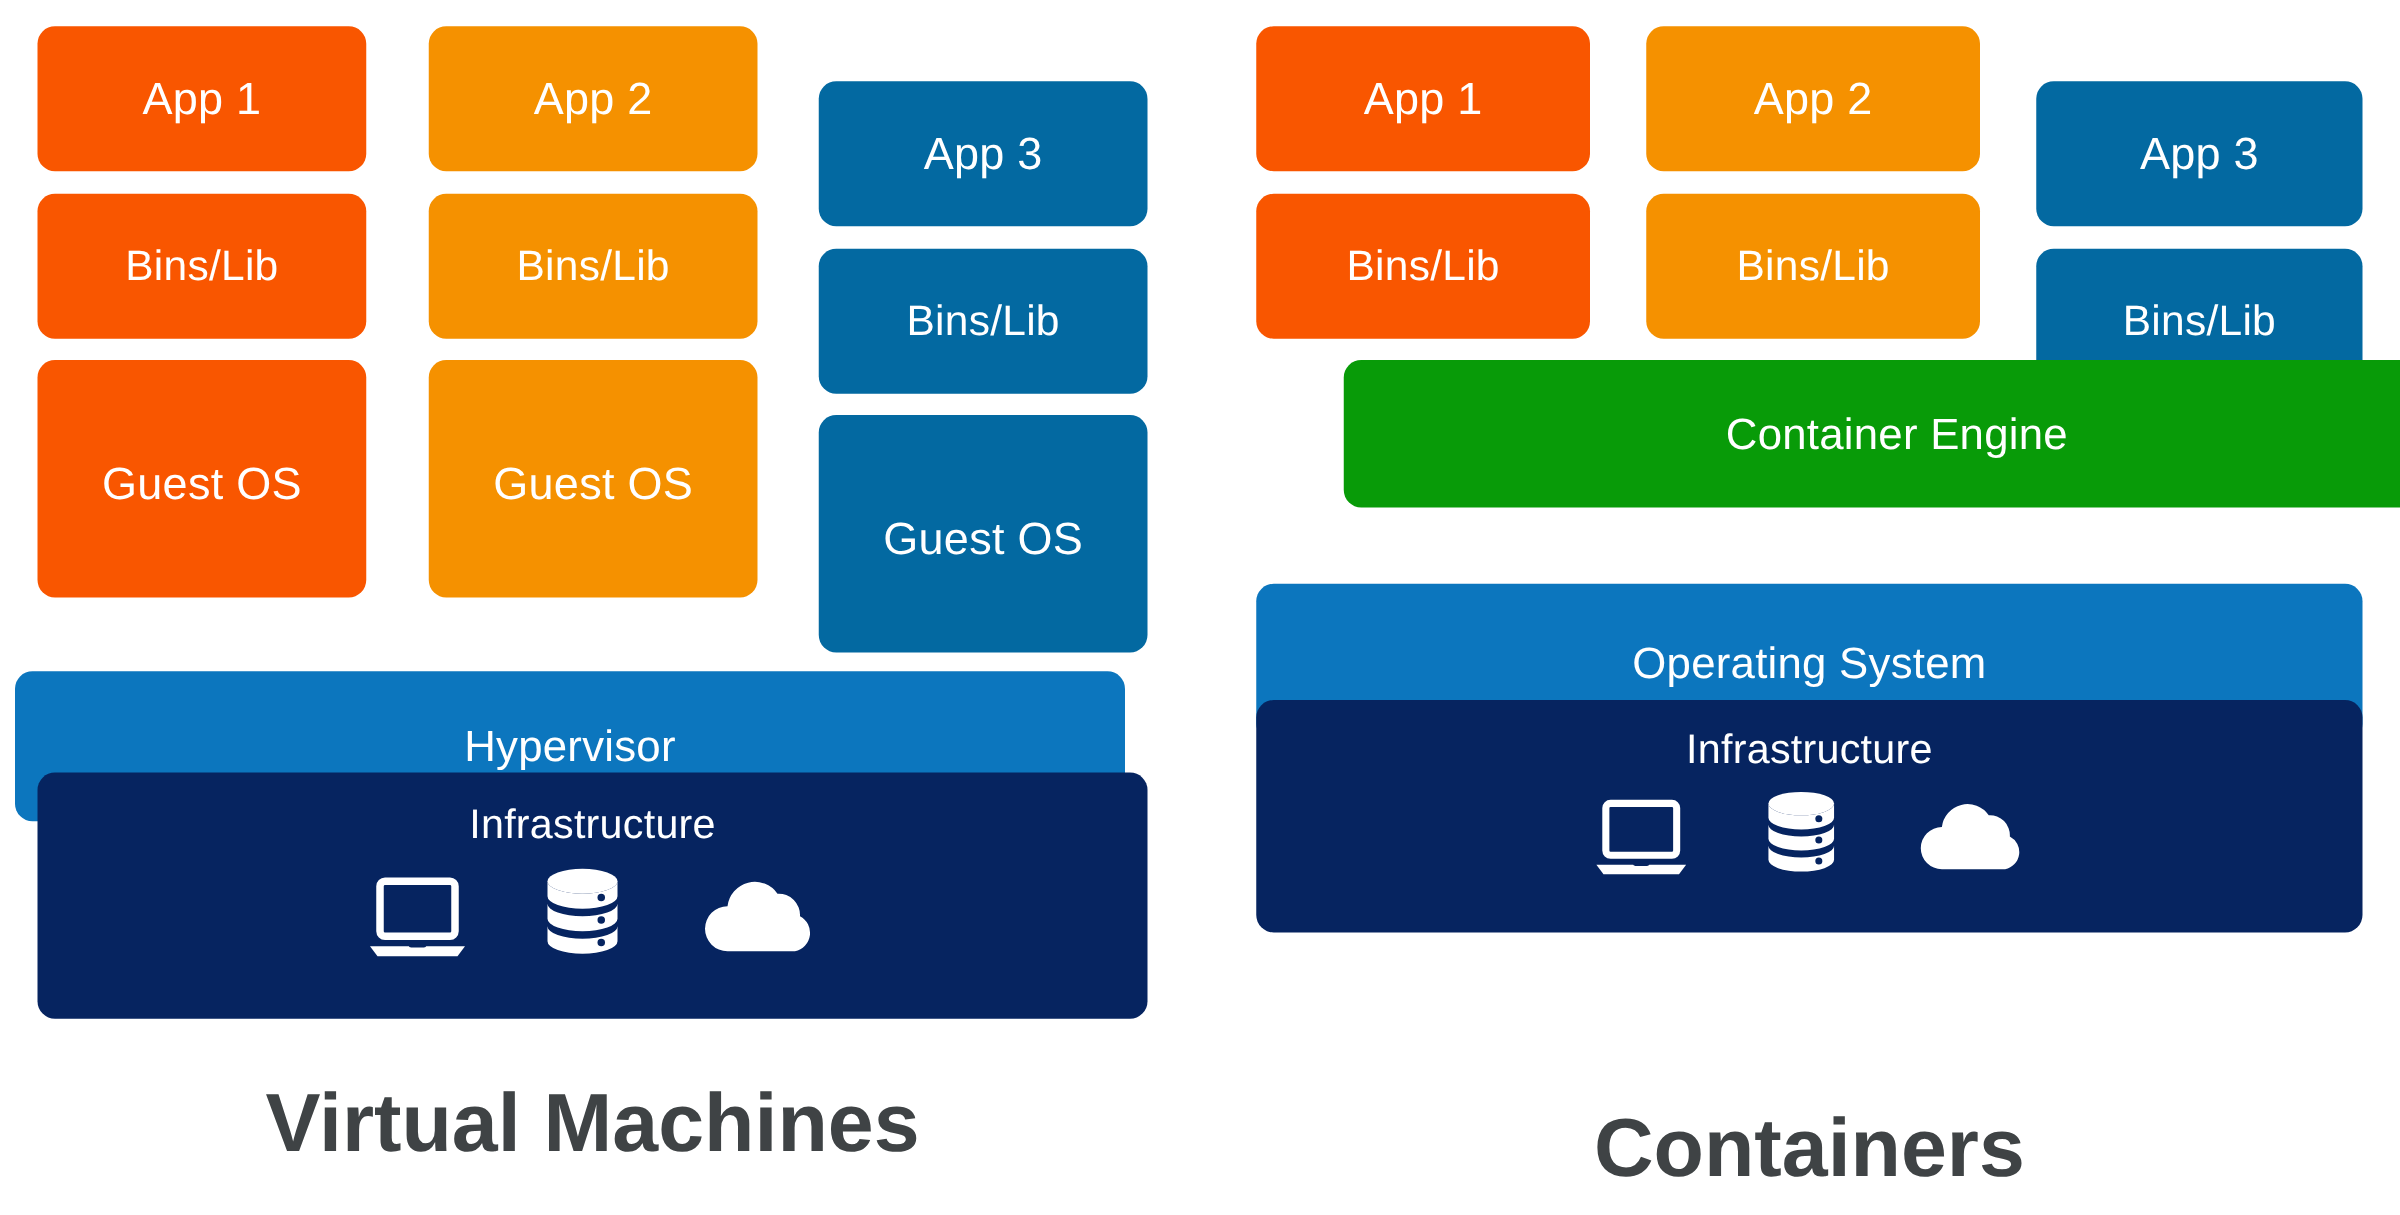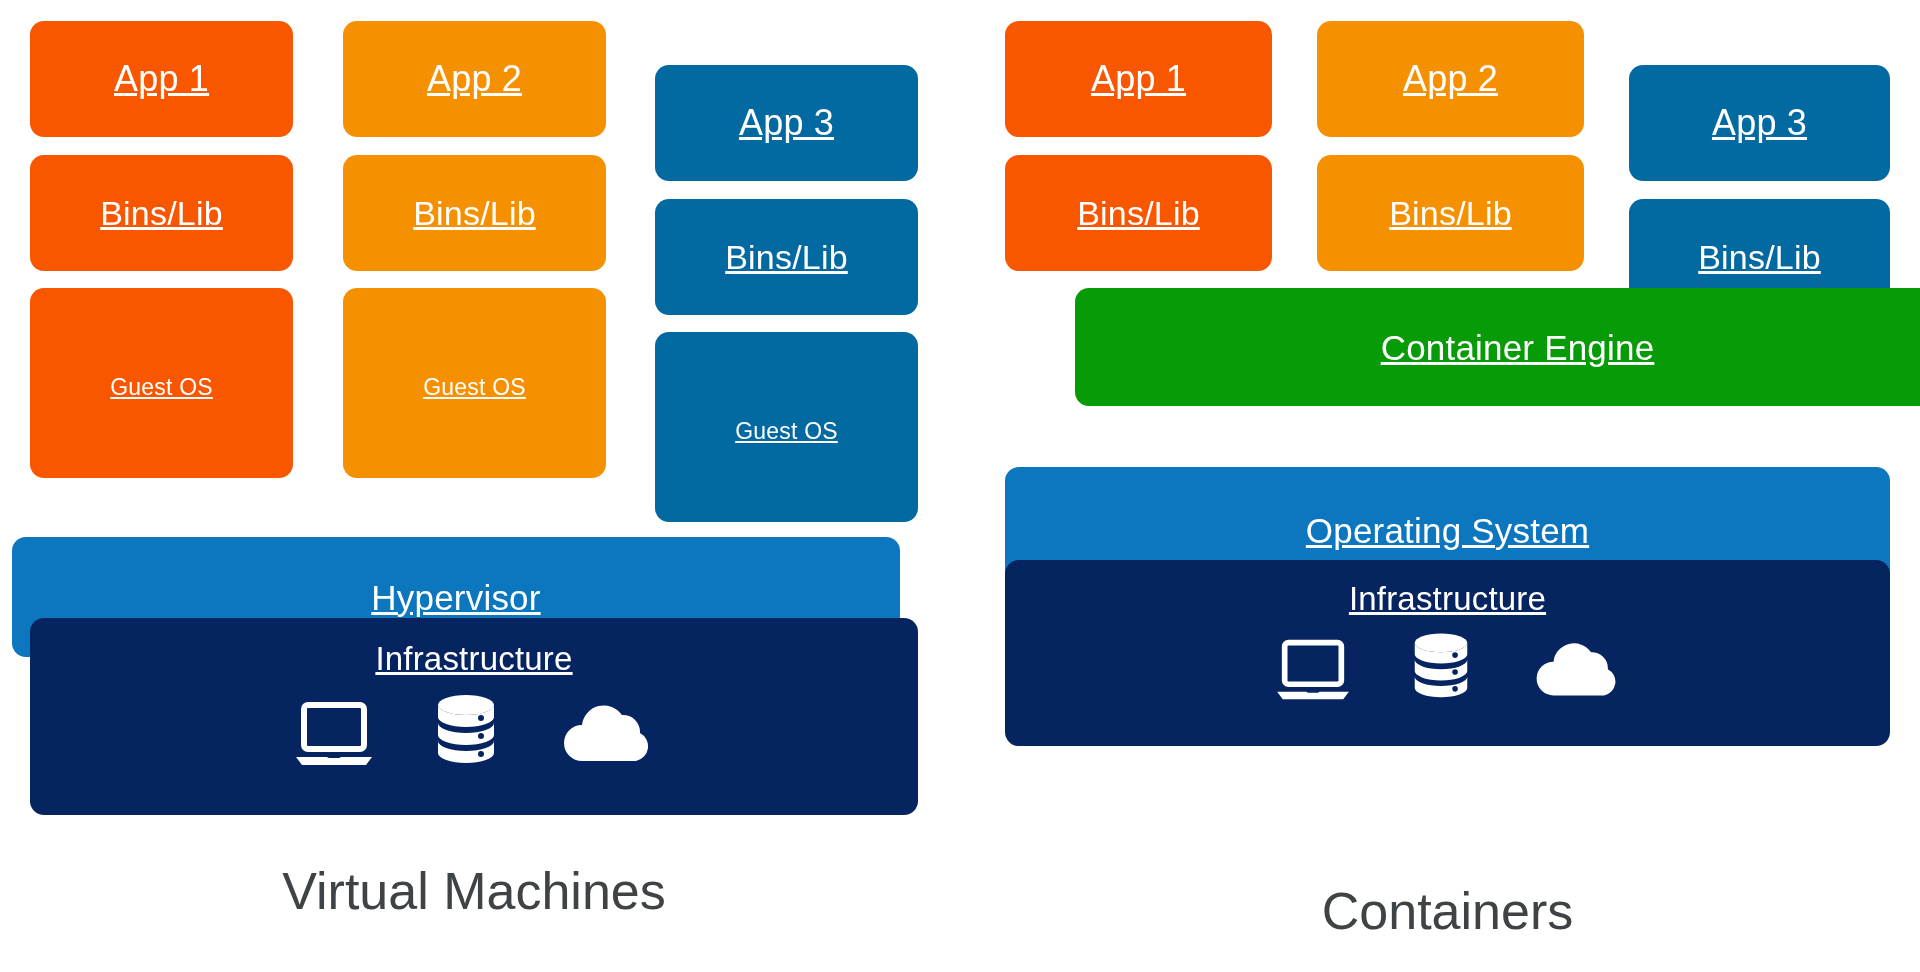--- a/index.html
+++ b/index.html
@@ -31,21 +31,20 @@
     box-sizing: border-box;
     font-family: "Liberation Sans", sans-serif;
     font-weight: 400;
     letter-spacing: .2px;
     line-height: 1;
     -webkit-font-smoothing: antialiased;
   }
   .blk .lbl {
     pointer-events: none;
     white-space: nowrap;
-    text-decoration: underline;
   }
 
   
   .tile-tall { align-items: center; }
   .tile-tall .lbl { transform: translateY(4px); }
 
   
   .bar-top {
     align-items: flex-start;
     justify-content: center;
@@ -55,32 +54,32 @@
   .c-red   { background: #F95600; }
   .c-org   { background: #F59100; }
   .c-teal  { background: #0369a1; margin-top: 44px; }
   .c-blue  { background: #0C76BE; margin-top: 47px; }
   .c-navy  { background: #062460; }
   .c-green { background: #089B08; }
 
   
   .fs-app  { font-size: 36px; }
   .fs-bin  { font-size: 34px; }
-  .fs-gos  { font-size: 23px; }
+  .fs-gos  { font-size: 36px; }
   .fs-bar  { font-size: 35px; }
   .fs-infra{ font-size: 33px; }
 
   
   .caption {
     position: absolute;
     text-align: center;
     color: #3F4345;
     font-family: "Liberation Sans", sans-serif;
-    font-size: 52px;
-    font-weight: 400;
+    font-size: 66px;
+    font-weight: 700;
     line-height: 1;
     white-space: nowrap;
   }
 
   
   .icon-row {
     position: absolute;
     display: flex;
     align-items: center;
     justify-content: center;

